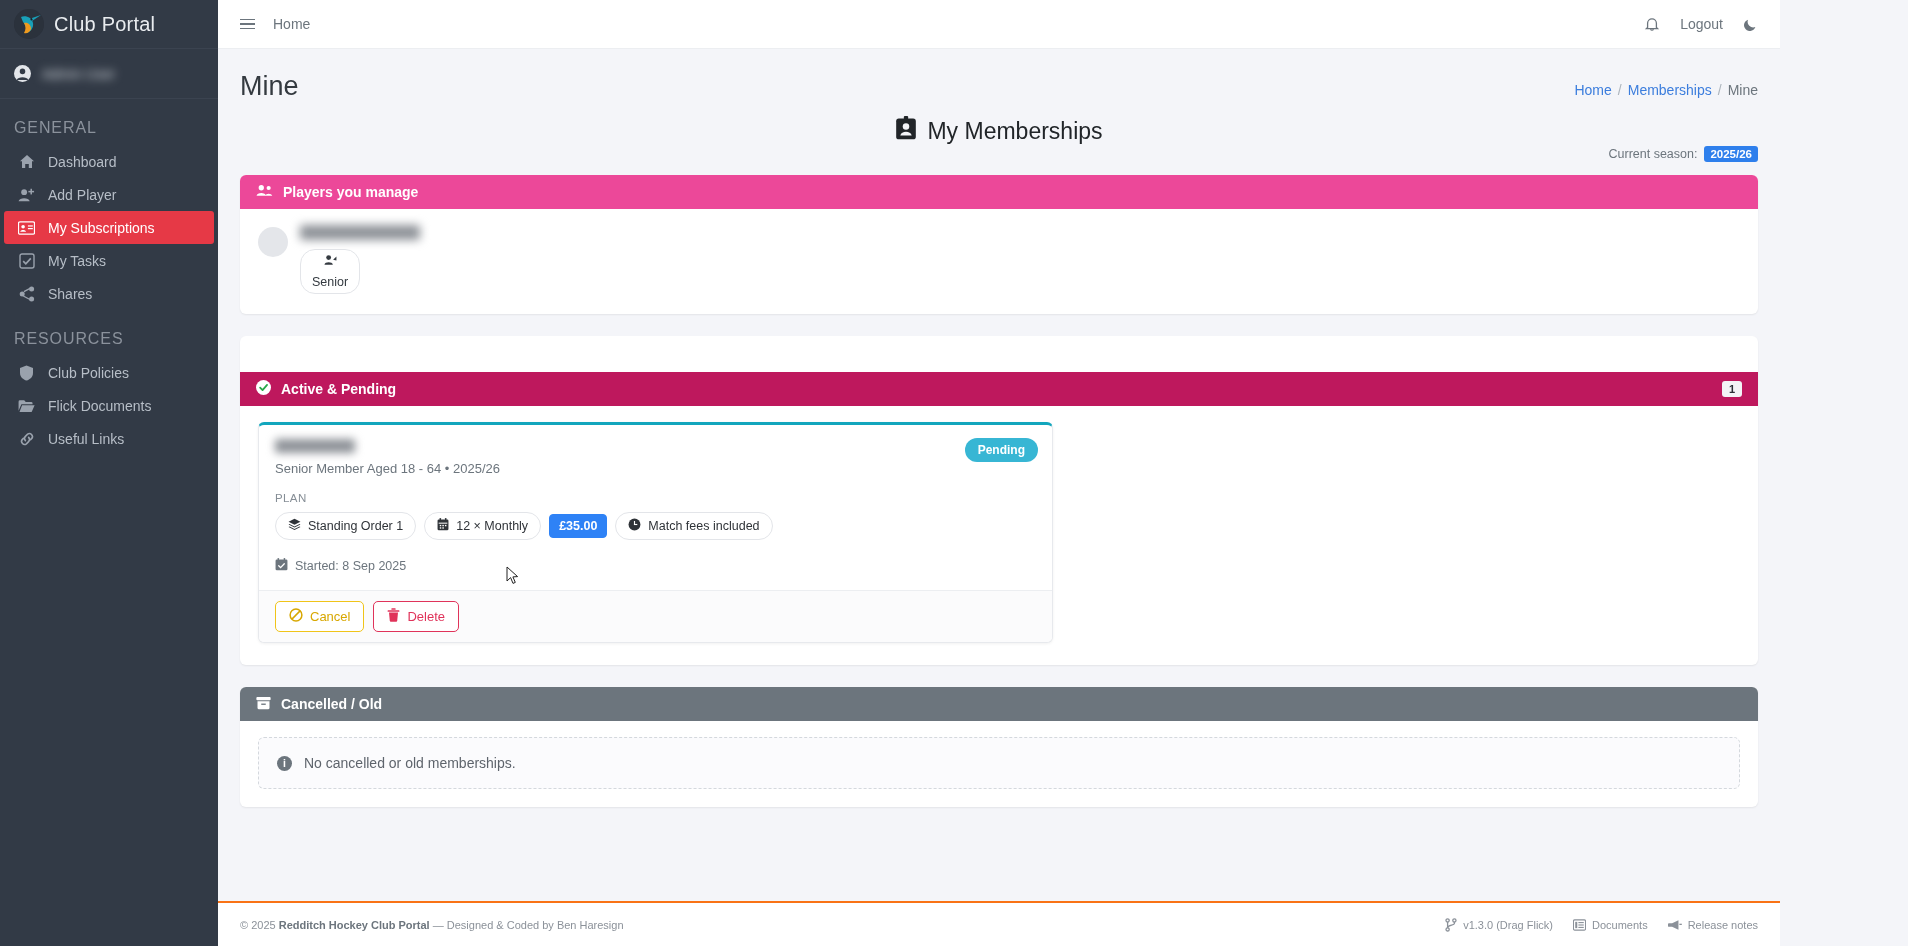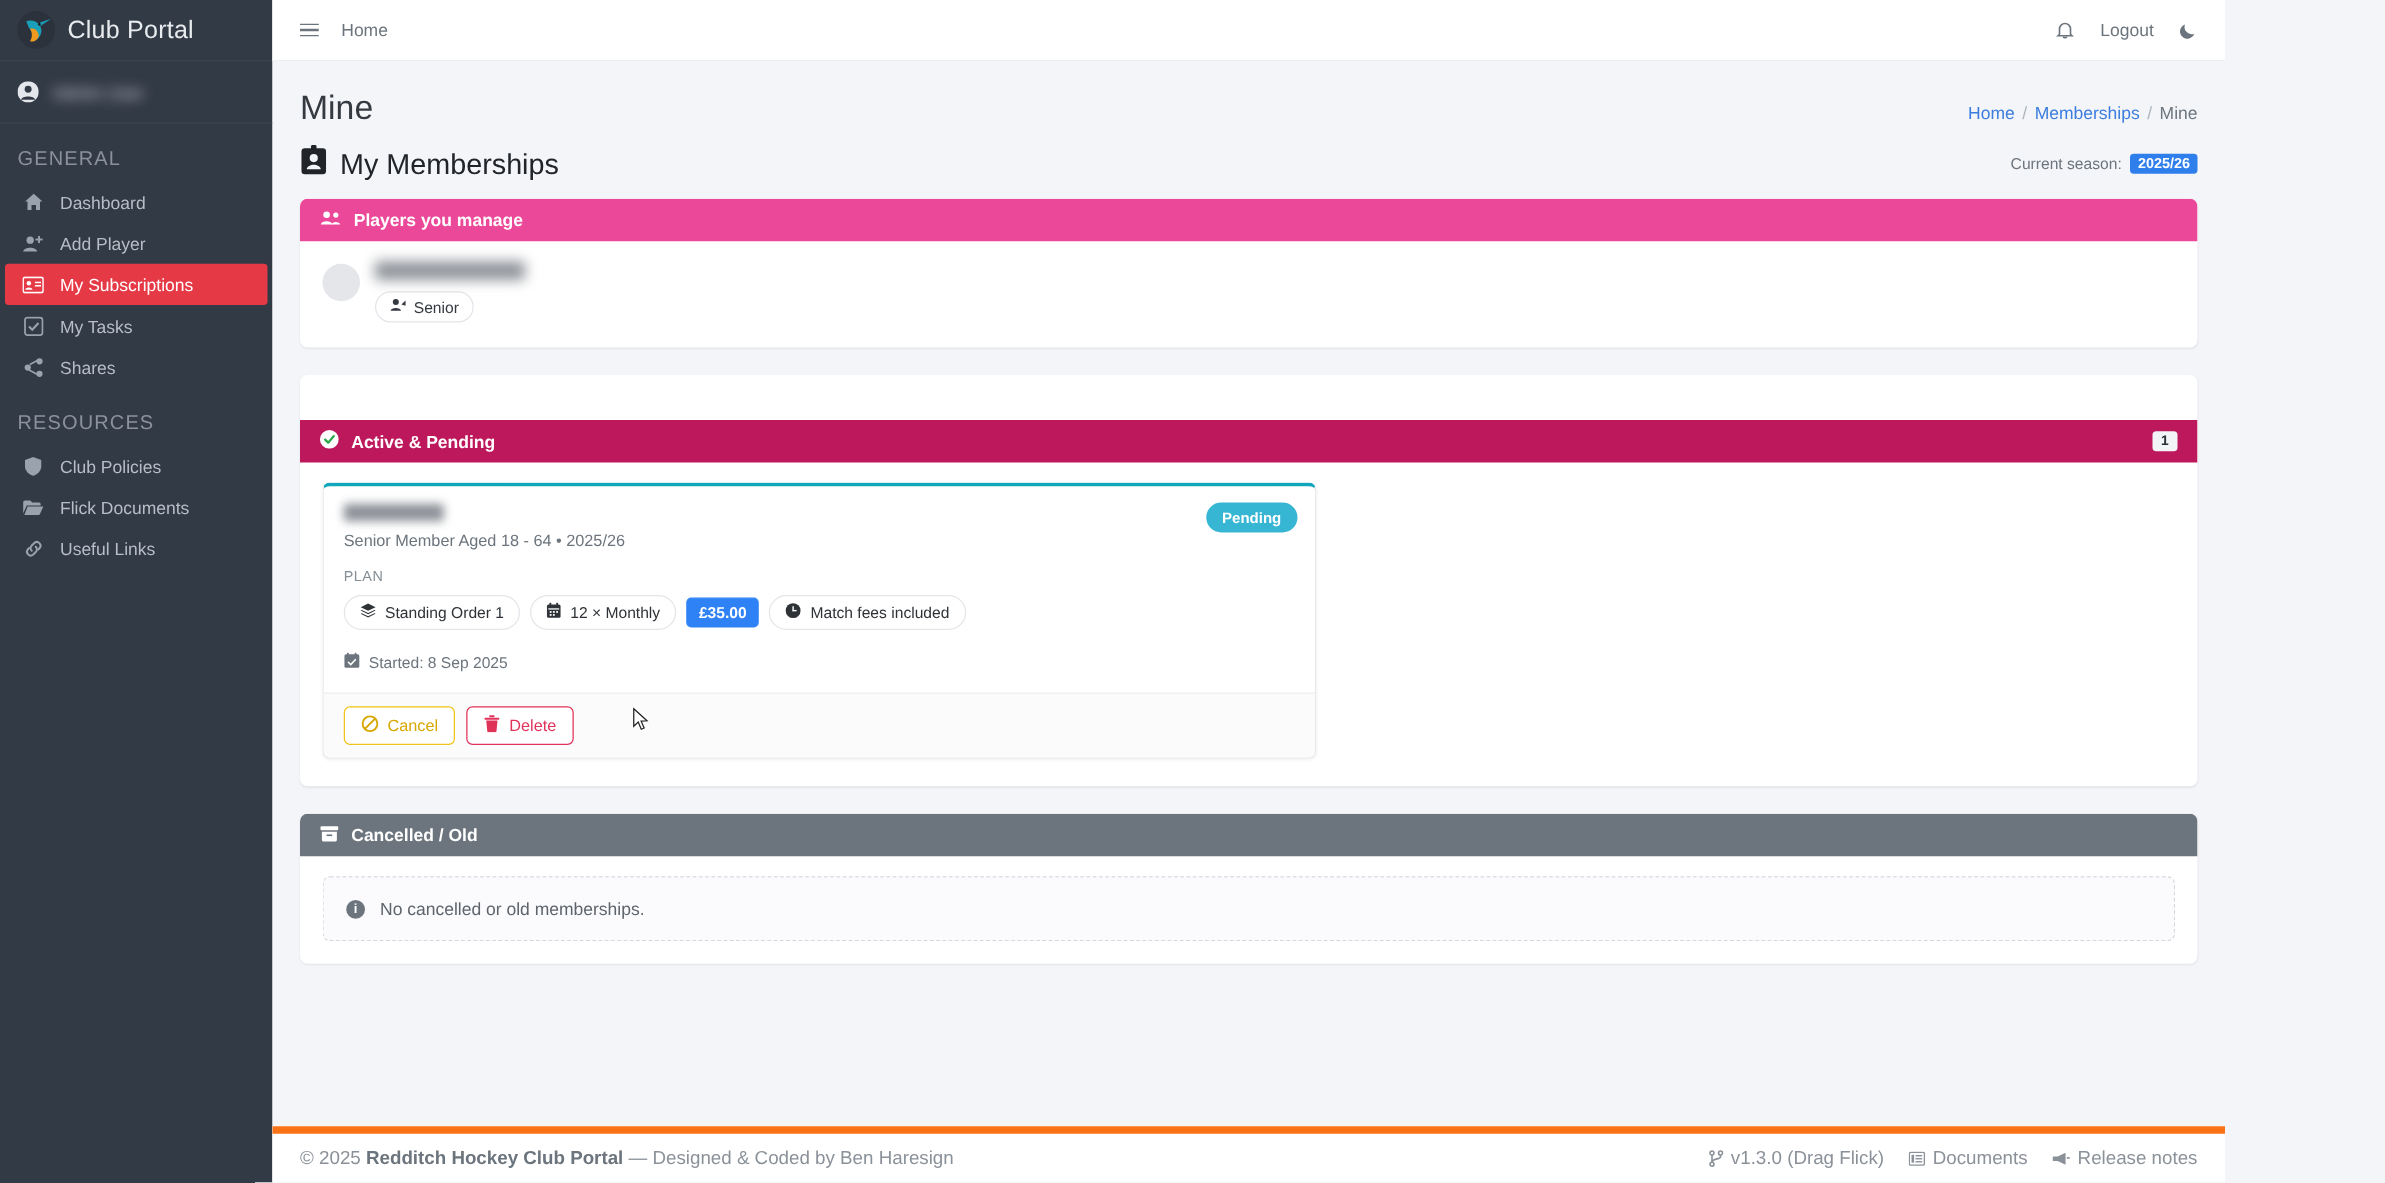--- a/index.html
+++ b/index.html
@@ -65,21 +65,21 @@
   .page-head {
     display: flex; align-items: baseline; padding: 22px 22px 6px 22px;
   }
   .page-title { font-size: 27px; color: #343a40; font-weight: 400; }
   .crumbs { margin-left: auto; font-size: 14px; color: #6c757d; display: flex; gap: 6px; }
   .crumbs a { color: #3b7ddd; text-decoration: none; cursor: pointer; }
   .crumbs .sep { color: #adb5bd; }
 
   .content { padding: 8px 22px 0 22px; flex: 1; }
 
-  .sec-head { display: flex; align-items: center; margin-bottom: 13px; }
+  .sec-head { display: flex; align-items: center; margin-bottom: 13px; flex-direction: column; }
   .sec-title { font-size: 23px; color: #212529; display: flex; align-items: center; gap: 10px; }
   .season { margin-left: auto; font-size: 12.5px; color: #6c757d; display: flex; align-items: center; gap: 7px; }
   .season .pill { background: #2e7fec; color: #fff; font-size: 11.5px; font-weight: 700; padding: 2px 6px; border-radius: 3px; }
 
   .panel { background: #fff; border-radius: 6px; box-shadow: 0 1px 2px rgba(0,0,0,.07); margin-bottom: 22px; overflow: hidden; }
   .panel-head {
     display: flex; align-items: center; gap: 10px;
     height: 34px; padding: 0 16px; color: #fff; font-size: 14px; font-weight: 700;
   }
   .panel-head.blue { background: #ec4899; }
@@ -89,21 +89,21 @@
     margin-left: auto; background: #f3f4f6; color: #2b2f36;
     font-size: 11px; font-weight: 700; border-radius: 3px; padding: 2px 7px;
   }
 
   .players-body { padding: 16px 18px 20px 18px; display: flex; align-items: flex-start; gap: 12px; }
   .avatar { width: 30px; height: 30px; border-radius: 50%; background: #e4e6ea; flex: none; margin-top: 2px; }
   .player-name { font-size: 14px; color: #343a40; filter: blur(5px); width: 120px; height: 15px; background: #8e9298; border-radius: 2px; }
   .chip {
     display: inline-flex; align-items: center; gap: 6px;
     border: 1px solid #e3e5e9; background: #fff; border-radius: 15px;
-    padding: 4px 11px; font-size: 12.5px; color: #343a40; margin-top: 9px;
+    padding: 4px 11px; font-size: 12.5px; color: #343a40; margin-top: 9px; flex-direction: column;
   }
 
   
   .ap-body { padding: 16px 18px 22px 18px; }
   .mcard {
     width: 795px; background: #fff; border: 1px solid #e7e9ed;
     border-top: 3px solid #12a6bd; border-radius: 6px;
     box-shadow: 0 1px 3px rgba(0,0,0,.06); overflow: hidden;
   }
   .mcard-body { padding: 14px 16px 16px 16px; position: relative; }
@@ -134,23 +134,23 @@
 
   .empty-box {
     margin: 16px 18px 18px 18px; border: 1px dashed #d4d8dd; border-radius: 6px;
     background: #fbfbfd; padding: 17px 18px; display: flex; align-items: center; gap: 12px;
     font-size: 14px; color: #5e646c;
   }
   .info-dot { width: 15px; height: 15px; border-radius: 50%; background: #6c757d; color: #fff;
               font-size: 10.5px; font-weight: 700; display: flex; align-items: center; justify-content: center; flex: none; }
 
   .footer {
-    height: 45px; background: #fff; border-top: 6px solid #f97316;
+    height: 45px; background: #fff; border-top: 2px solid #f97316;
     display: flex; align-items: center; padding: 0 22px;
-    font-size: 15px; color: #8b9199; justify-content: space-between;
+    font-size: 11px; color: #8b9199; justify-content: space-between;
   }
   .footer b { color: #6c757d; }
   .footer-right { margin-left: auto; display: flex; align-items: center; gap: 20px; }
   .footer-right span { display: flex; align-items: center; gap: 6px; }
   .cursor { position: absolute; left: 506px; top: 566px; pointer-events: none; }
 </style>
 </head>
 <body>
 
 <div class="app">

